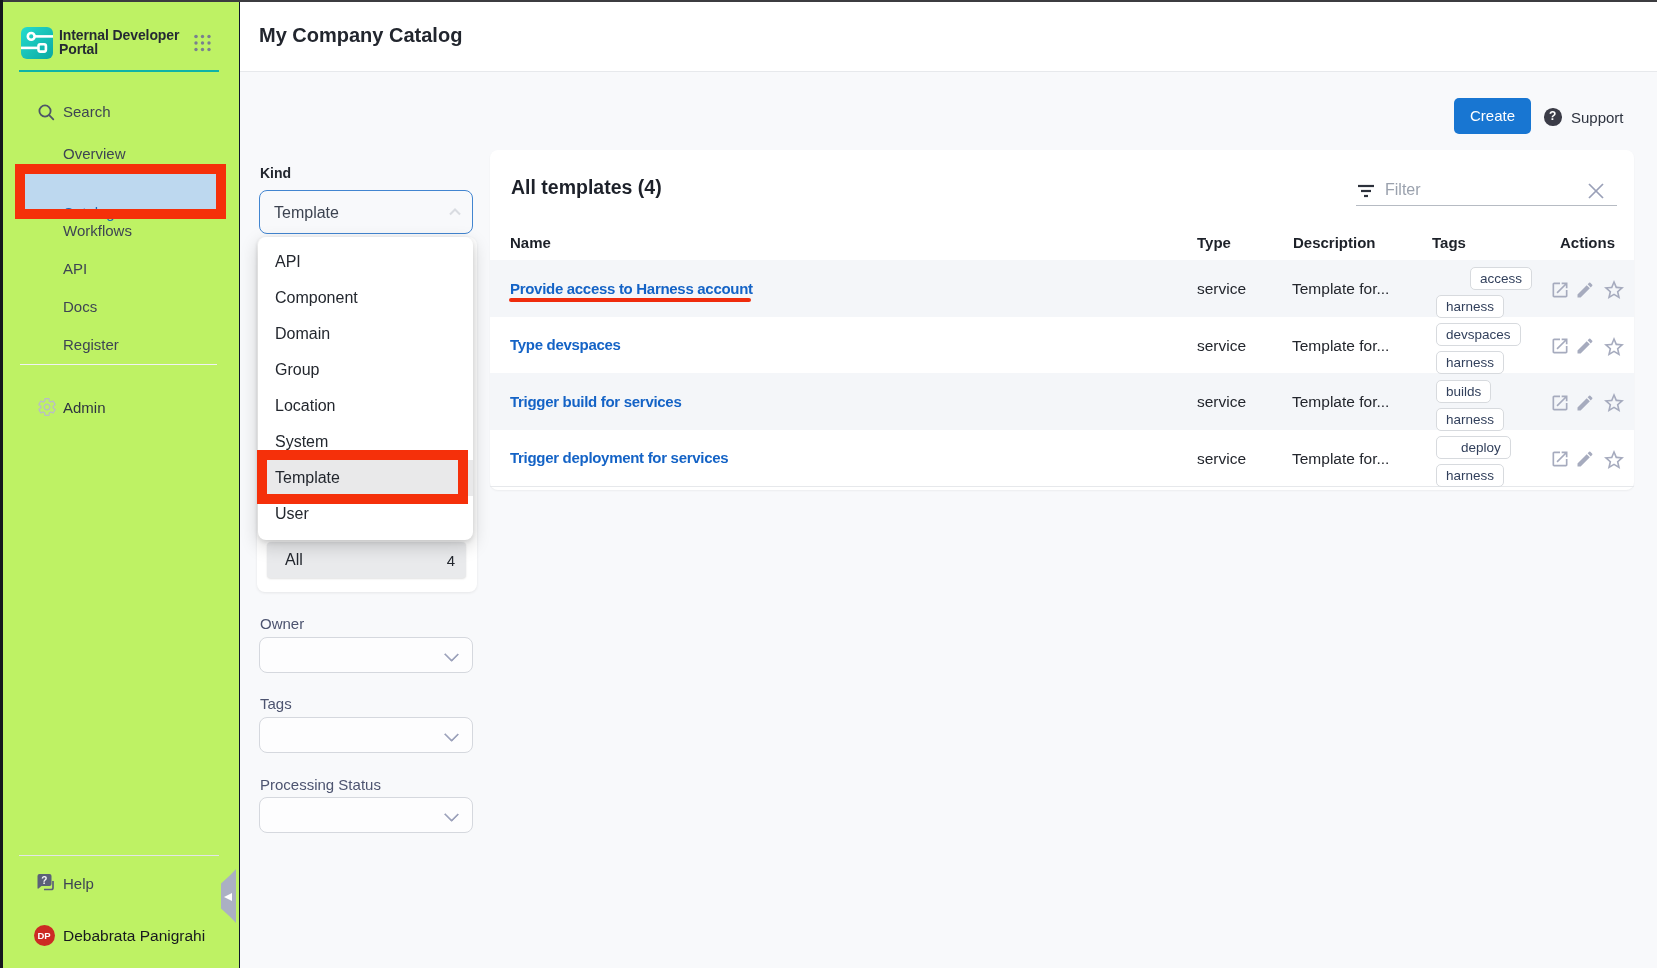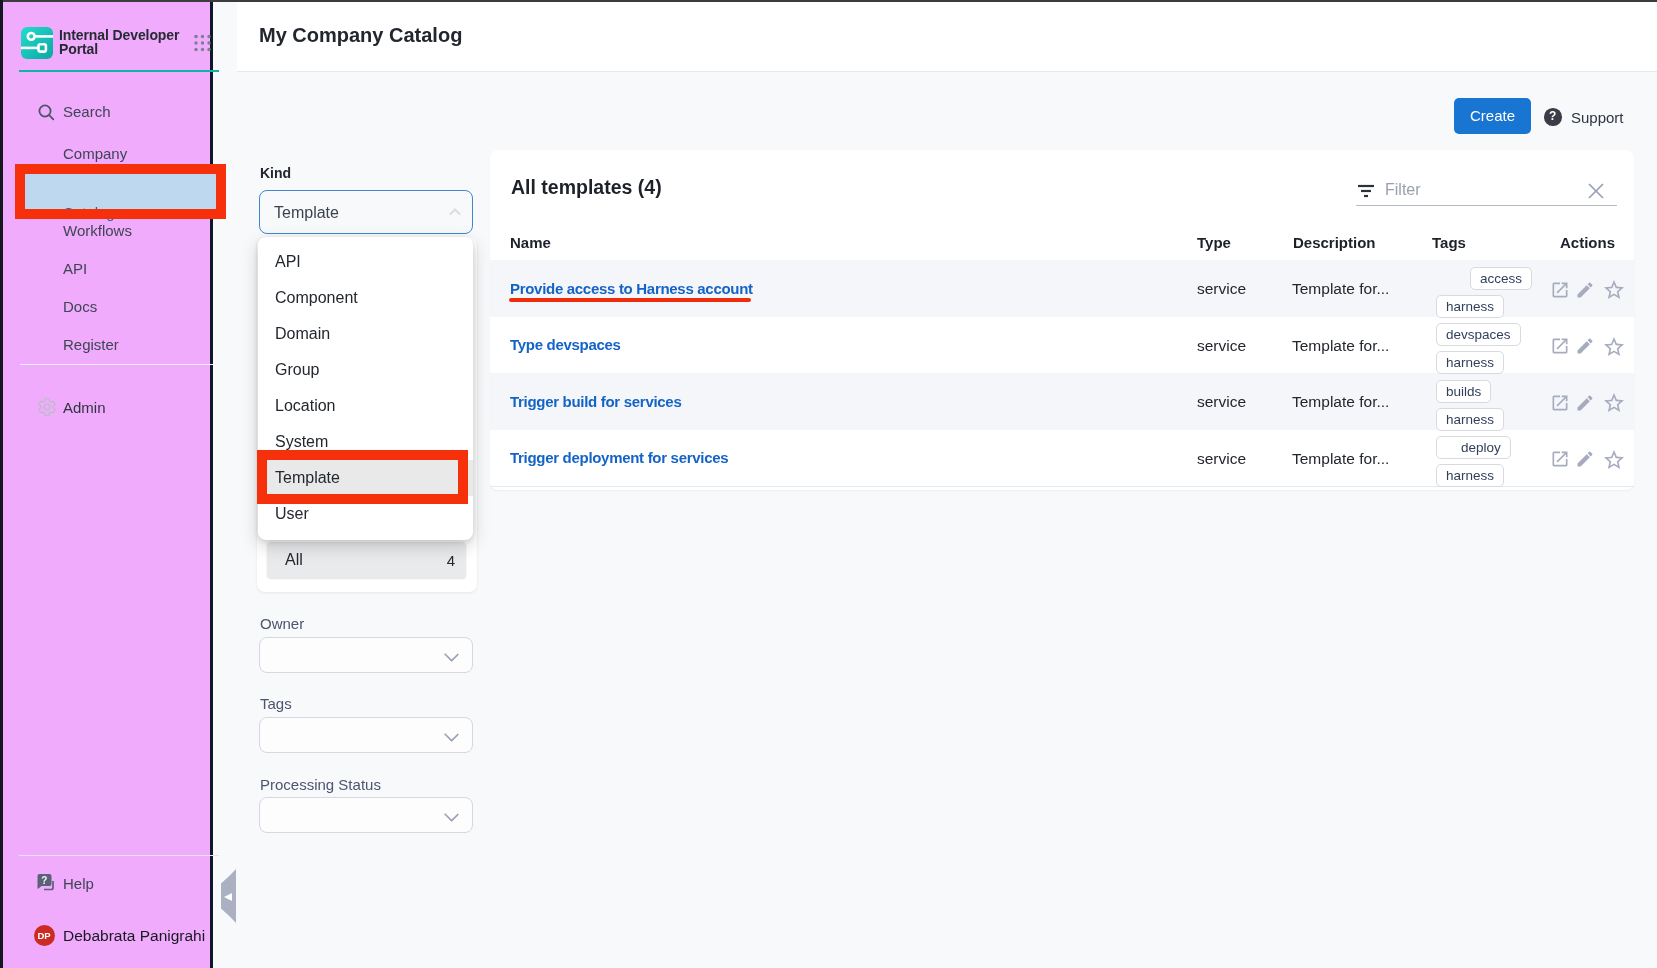--- a/index.html
+++ b/index.html
@@ -3,21 +3,21 @@
 <meta charset="utf-8">
 <style>
   * { margin:0; padding:0; box-sizing:border-box; }
   html,body { width:1657px; height:968px; overflow:hidden; }
   body { font-family:"Liberation Sans", sans-serif; background:#f8f9fb; position:relative; }
   .abs { position:absolute; }
   
   #topline { left:0; top:0; width:1657px; height:2px; background:#3c3c40; z-index:60; }
   #leftline { left:0; top:0; width:3px; height:968px; background:#15171e; z-index:60; }
   
-  #sidebar { left:3px; top:0; width:210px; height:968px; background:#f0abfc; border-right:3px solid #0f172a; z-index:5; }
+  #sidebar { left:3px; top:0; width:237px; height:968px; background:#bef264; border-right:1px solid #0f172a; z-index:5; }
   .navtxt { color:#3e4553; font-size:15px; }
   
   #header { left:237px; top:0; width:1420px; height:72px; background:#ffffff; border-bottom:1px solid #e7e9ec; z-index:4; }
   #title { left:22px; top:24px; font-size:20px; font-weight:bold; color:#22262e; }
   .selbox { width:214px; height:36px; border:1.3px solid #d5d8de; border-radius:8px; background:#fdfdfe; }
   .selbox::after { content:""; position:absolute; right:15px; top:10.5px; width:9px; height:9px; border-right:2.2px solid #9ca2bb; border-bottom:2.2px solid #9ca2bb; transform:rotate(45deg) scale(1,0.95); border-bottom-right-radius:2px; }
   .th { font-size:15px; font-weight:bold; color:#1d2129; margin-top:-2px; }
   .row { left:0; width:1144px; height:56.5px; }
   .rowa { background:#f4f6f9; }
   .dditem { left:17px; width:180px; height:36px; font-size:16px; color:#23272e; line-height:36px; }
@@ -62,21 +62,21 @@
       <circle cx="16" cy="16.5" r="1.7"></circle>
     </svg>
     <div class="abs" style="left:16px; top:70px; width:200px; height:2px; background:#0fb3a8;"></div>
 
     <svg class="abs" style="left:34px; top:103px;" width="19" height="19" viewBox="0 0 19 19">
       <circle cx="8" cy="8" r="5.6" fill="none" stroke="#4d5568" stroke-width="1.8"></circle>
       <line x1="12.2" y1="12.2" x2="16.3" y2="16.3" stroke="#4d5568" stroke-width="1.8" stroke-linecap="round"></line>
     </svg>
     <div class="abs navtxt" style="left:60px; top:103px;">Search</div>
 
-    <div class="abs navtxt" style="left:60px; top:145px;">Company</div>
+    <div class="abs navtxt" style="left:60px; top:145px;">Overview</div>
     <div class="abs" style="left:22px; top:174px; width:191px; height:35px; background:#bdd8ef;"></div>
     <div class="abs" style="left:60px; top:184px; font-size:15px; color:#1a67b8;margin-top:20px;">Catalog</div>
     <div class="abs navtxt" style="left:60px; top:222px;">Workflows</div>
     <div class="abs navtxt" style="left:60px; top:260px;">API</div>
     <div class="abs navtxt" style="left:60px; top:298px;">Docs</div>
     <div class="abs navtxt" style="left:60px; top:336px;">Register</div>
     <div class="abs" style="left:17px; top:364px; width:197px; height:1px; background:#f0f2f5;"></div>
 
     <svg class="abs" style="left:34px; top:397px;" width="20" height="20" viewBox="0 0 24 24" fill="none" stroke="#b9bdc7" stroke-width="1.6">
       <path d="M12 8.6 A3.4 3.4 0 1 0 12 15.4 A3.4 3.4 0 1 0 12 8.6 Z"></path>

